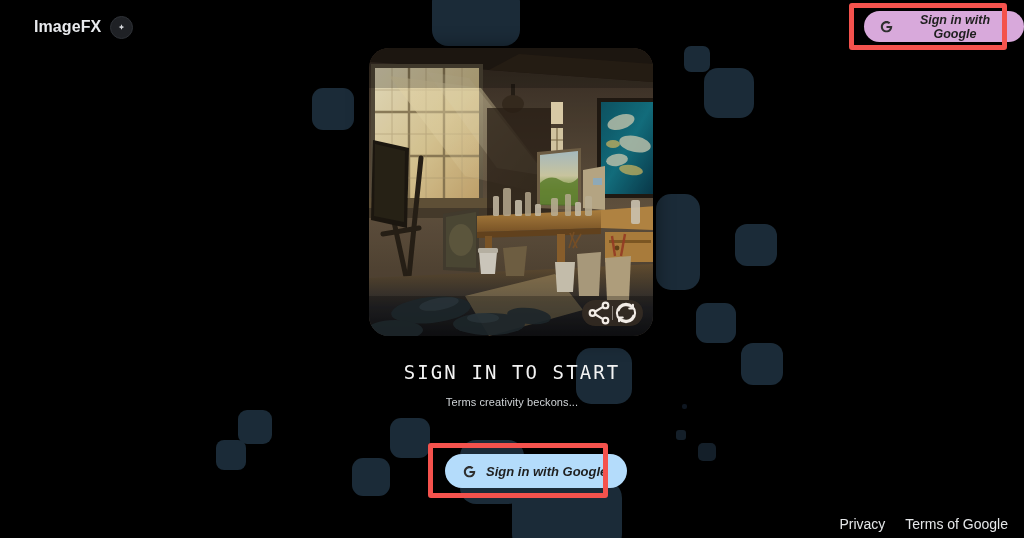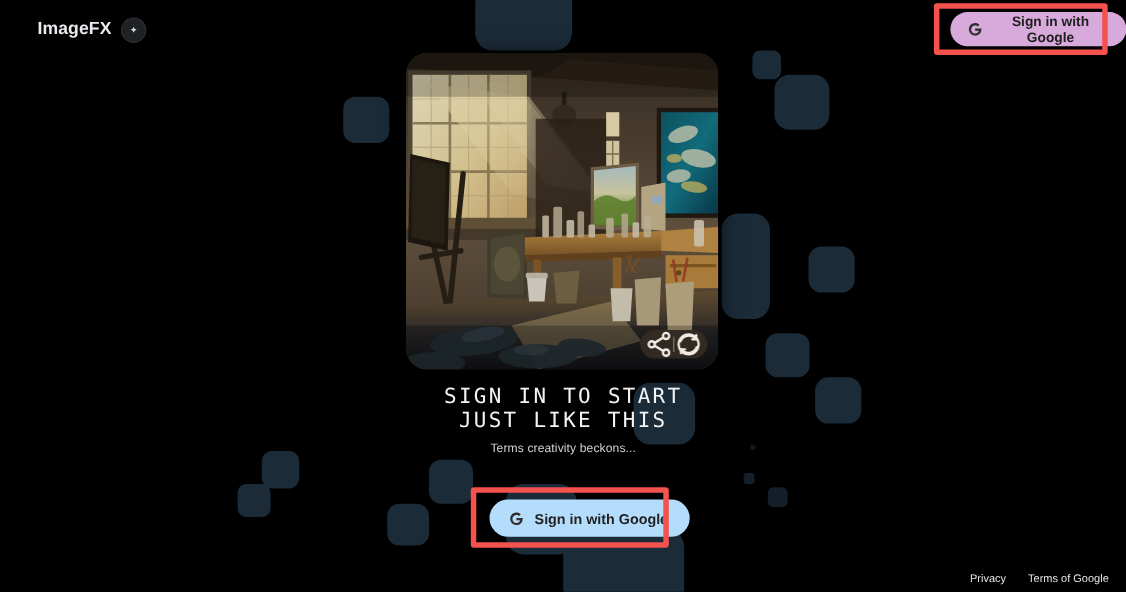--- a/index.html
+++ b/index.html
@@ -49,20 +49,21 @@
     box-sizing:border-box;z-index:60;pointer-events:none;
   }
   .hl-top{left:849px;top:3px;width:158px;height:47px;}
   .hl-main{left:428px;top:443px;width:180px;height:55px;}
 
   
   .gbtn{
     display:inline-flex;align-items:center;gap:9px;
     border-radius:100px;border:none;cursor:pointer;
     font-family:"Liberation Sans", sans-serif;
+    font-style:italic;
   }
   .gbtn-top{
     background:#d8a9db;color:#1f1f1f;
     height:31px;padding:0 17px 0 15px;font-size:12.5px;font-weight:600;
     position:absolute;left:864px;top:11px;z-index:50;
   }
   .gbtn-main{
     background:#b4dcfb;color:#1f1f1f;
     height:34px;padding:0 20px 0 17px;font-size:13px;font-weight:600;
     position:absolute;left:445px;top:454px;z-index:50;
@@ -88,34 +89,34 @@
   }
   .act-divider{width:1px;height:14px;background:rgba(242,236,230,.45);}
 
   
   .copy{
     position:absolute;left:0;right:0;top:350px;z-index:30;text-align:center;
   }
   .headline{
     font-family:"DejaVu Sans Mono","Liberation Mono",monospace;
     color:#f3f3f3;font-size:19px;line-height:21.8px;
-    letter-spacing:2.1px;font-weight:400;margin:0;
+    letter-spacing:2.1px;font-weight:400;margin:12px;
     text-transform:uppercase;
   }
   .subhead{
     margin:8px 0 0 0;color:#cfd3d6;font-size:11px;letter-spacing:.1px;
   }
 
   
   .footer{
     position:absolute;right:16px;bottom:6px;z-index:40;
     display:flex;gap:20px;align-items:center;
   }
   .footer a{
-    color:#e4e6e8;font-size:10px;text-decoration:none;
+    color:#e4e6e8;font-size:14px;text-decoration:none;
   }
 </style>
 </head>
 <body>
 
 <div class="stage">
 
   <div class="bg-layer" id="bg">
       <div class="sq" style="left: 432px; top: -14px; width: 88px; height: 60px; border-radius: 16px;"></div>
       <div class="sq" style="left: 312px; top: 88px; width: 42px; height: 42px; border-radius: 11px;"></div>
@@ -363,21 +364,20 @@
           <path d="M18.4 4.4 L18.4 7.8 L15 7.8"></path>
           <path d="M5.6 19.6 L5.6 16.2 L9 16.2"></path>
         </svg>
       </span>
     </div>
   </div>
 
   <div class="copy">
     <div class="headline">
       <div>SIGN IN TO START</div>
-      <div>JUST LIKE THIS</div>
     </div>
     <p class="subhead">Terms creativity beckons...</p>
   </div>
 
   <button class="gbtn gbtn-main">
     <svg class="g-glyph" viewBox="0 0 24 24" aria-hidden="true">
       <path fill="#2f2f2f" d="M21.35 11.1H12v3.3h5.35c-.23 1.4-1.7 4.1-5.35 4.1-3.22 0-5.85-2.66-5.85-5.95S8.78 6.6 12 6.6c1.83 0 3.06.78 3.76 1.45l2.56-2.47C16.66 3.99 14.53 3.1 12 3.1 6.98 3.1 2.9 7.18 2.9 12.2S6.98 21.3 12 21.3c5.5 0 9.14-3.87 9.14-9.32 0-.63-.07-1.1-.19-1.58z"></path>
     </svg>
     <span>Sign in with Google</span>
   </button>

